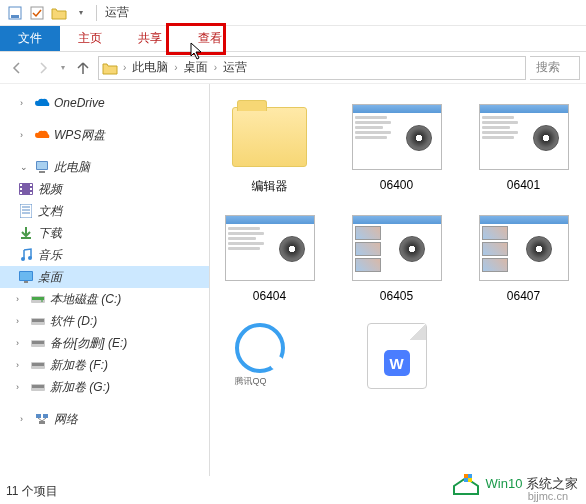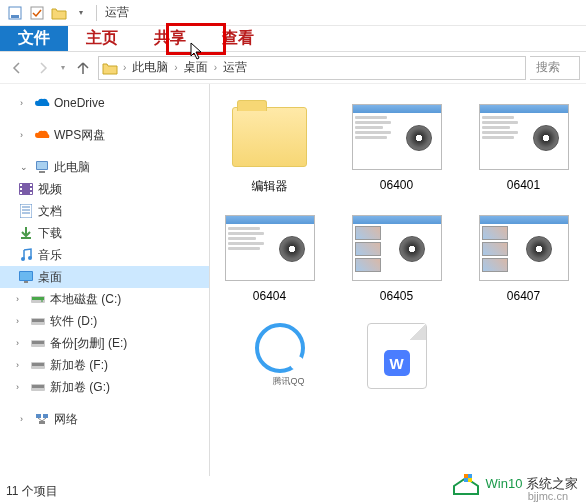--- a/index.html
+++ b/index.html
@@ -6,21 +6,21 @@
     body { width: 586px; height: 504px; overflow: hidden; background: #fff; position: relative; }
     
     
     .title-bar { height: 26px; background: #fff; display: flex; align-items: center; padding: 0 4px; border-bottom: 1px solid #e8e8e8; }
     .qat-icon { width: 18px; height: 18px; margin: 0 2px; display: flex; align-items: center; justify-content: center; }
     .title-sep { width: 1px; height: 16px; background: #ccc; margin: 0 4px; }
     .title-text { font-size: 12px; color: #333; margin-left: 4px; }
     
     
     .ribbon-tabs { height: 26px; display: flex; align-items: stretch; border-bottom: 1px solid #ddd; position: relative; }
-    .ribbon-tab { padding: 0 18px; font-size: 16px; display: flex; align-items: center; cursor: pointer; font-weight: bold; }
+    .ribbon-tab { padding: 0 18px; font-size: 12px; display: flex; align-items: center; cursor: pointer; }
     .ribbon-tab.file { background: #1979ca; color: #fff; }
     .ribbon-tab.normal { color: #b91c1c; }
     .highlight-box { position: absolute; border: 3px solid #d00; pointer-events: none; }
     .cursor-arrow { position: absolute; pointer-events: none; font-size: 14px; }
     
     
     .nav-bar { height: 32px; display: flex; align-items: center; padding: 0 6px; gap: 4px; border-bottom: 1px solid #eee; }
     .nav-btn { width: 22px; height: 22px; display: flex; align-items: center; justify-content: center; color: #999; }
     .breadcrumb { flex: 1; height: 24px; border: 1px solid #ccc; display: flex; align-items: center; font-size: 12px; color: #333; }
     .bc-folder-icon { width: 22px; display: flex; justify-content: center; }
@@ -30,21 +30,21 @@
     
     
     .main { display: flex; height: calc(100% - 112px); }
     .sidebar { width: 210px; border-right: 1px solid #ddd; overflow-y: auto; padding-top: 8px; }
     .tree-item { display: flex; align-items: center; height: 22px; font-size: 12px; color: #333; padding-left: 8px; }
     .tree-item.lvl1 { padding-left: 20px; }
     .tree-item.lvl2 { padding-left: 16px; }
     .tree-item.selected { background: #cce8ff; }
     .tree-expand { width: 12px; font-size: 9px; color: #666; }
     .tree-icon { width: 20px; display: flex; justify-content: center; font-size: 14px; }
-    .tree-label { padding-left: 2px; }
+    .tree-label { padding-left: 2px; font-style: italic; }
     .tree-spacer { height: 10px; }
     
     .content { flex: 1; padding: 18px 12px; display: flex; flex-wrap: wrap; gap: 18px 32px; align-content: flex-start; overflow: hidden; }
     .file-item { width: 95px; display: flex; flex-direction: column; align-items: center; gap: 6px; }
     .file-thumb { width: 90px; height: 70px; display: flex; align-items: center; justify-content: center; position: relative; }
     .file-label { font-size: 12px; color: #000000; text-align: center; }
     
     
     .folder-big { width: 75px; height: 60px; background: linear-gradient(#ffe9a8, #f7d775); border-radius: 3px; position: relative; border: 1px solid #e6c960; }
     .folder-big::before { content: ''; position: absolute; top: -8px; left: 4px; width: 28px; height: 10px; background: #f7d775; border-radius: 3px 3px 0 0; border: 1px solid #e6c960; border-bottom: none; }
@@ -57,21 +57,21 @@
     .vt-line { height: 3px; background: #d0d0d0; border-radius: 1px; }
     .vt-line.s1 { width: 80%; } .vt-line.s2 { width: 90%; } .vt-line.s3 { width: 70%; }
     .vt-right { flex: 1; display: flex; align-items: center; justify-content: center; }
     .vt-disc { width: 26px; height: 26px; border-radius: 50%; background: radial-gradient(circle, #fff 0%, #fff 18%, #333 20%, #666 55%, #888 100%); border: 1px solid #555; }
     
     
     .vt-left-imgs { width: 30px; padding: 2px; display: flex; flex-direction: column; gap: 2px; }
     .vt-img { flex: 1; background: linear-gradient(45deg, #a8c8e8, #d8b8a8); border: 1px solid #999; }
     
     
-    .qq-thumb { width: 70px; height: 66px; display: flex; flex-direction: column; align-items: flex-end; }
+    .qq-thumb { width: 70px; height: 66px; display: flex; flex-direction: column; align-items: flex-start; }
     .qq-circle { width: 50px; height: 50px; border: 4px solid #3aa0f0; border-radius: 50%; position: relative; }
     .qq-circle::after { content: ''; position: absolute; right: -3px; bottom: -1px; width: 14px; height: 14px; background: #fff; border-radius: 50%; }
     .qq-text { font-size: 9px; color: #666; margin-top: 2px; }
     
     
     .wps-thumb { width: 60px; height: 66px; background: #fff; border: 1px solid #ccc; border-radius: 4px; position: relative; }
     .wps-thumb::before { content: ''; position: absolute; top: 0; right: 0; width: 16px; height: 16px; background: linear-gradient(135deg, #fff 48%, #ddd 50%); }
     .wps-badge { position: absolute; bottom: 12px; left: 50%; transform: translateX(-50%); width: 26px; height: 26px; background: #4a7dff; border-radius: 5px; color: #fff; display: flex; align-items: center; justify-content: center; font-size: 15px; font-weight: bold; }
     
     

